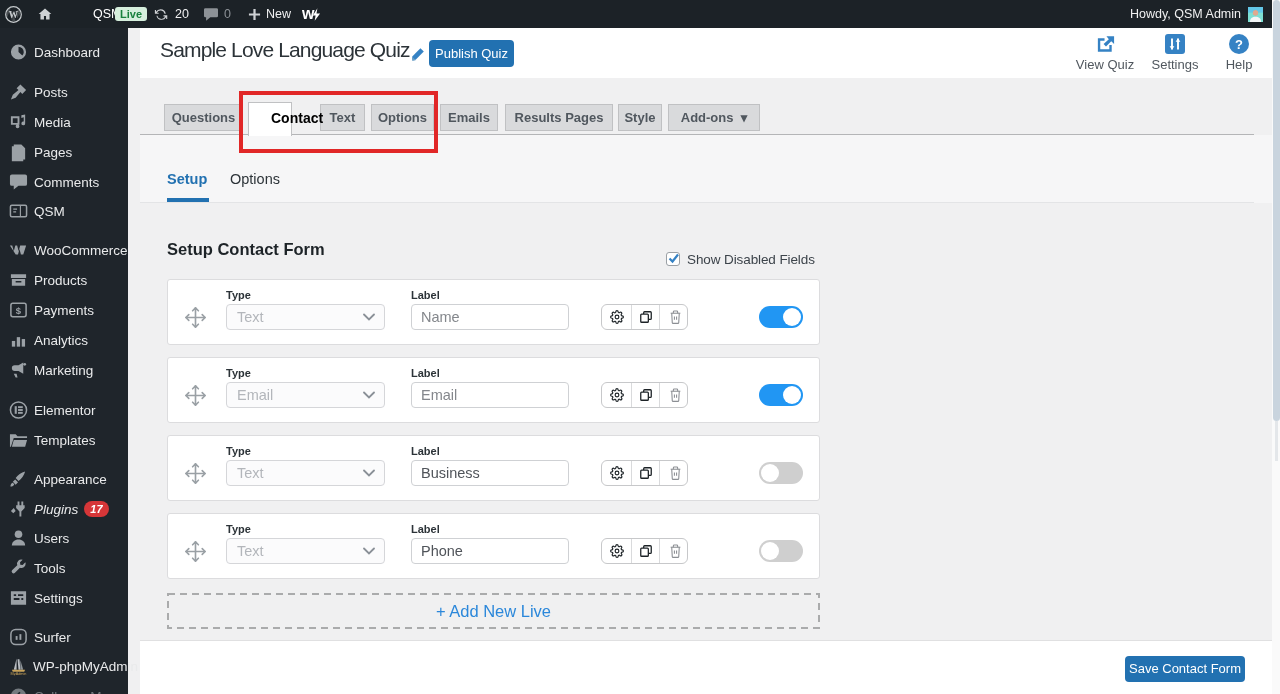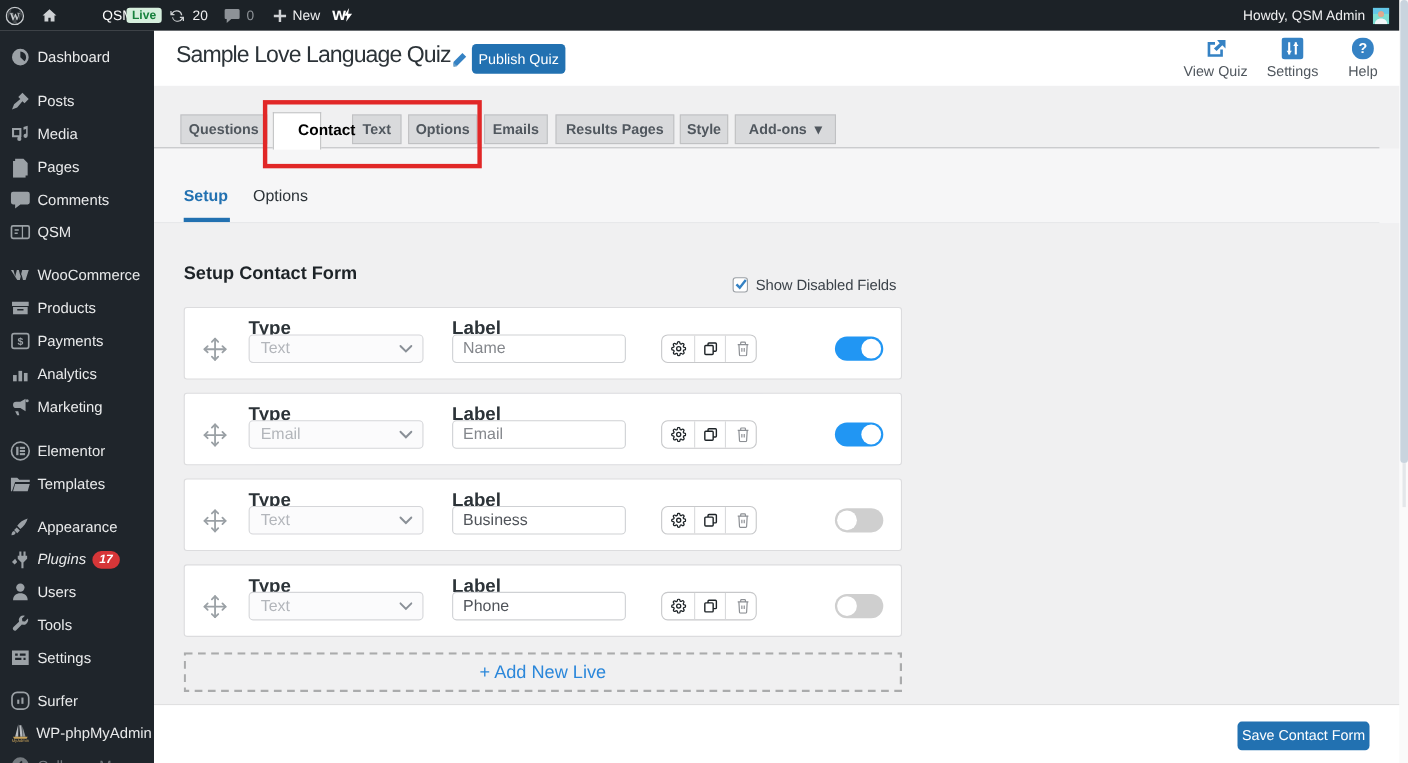--- a/index.html
+++ b/index.html
@@ -5,21 +5,21 @@
 * { margin:0; padding:0; box-sizing:border-box; }
 html,body { width:1280px; height:694px; overflow:hidden; }
 body { position:relative; font-family:"Liberation Sans", sans-serif; background:#f0f0f1; }
 
 
 #adminbar { position:absolute; top:0; left:0; width:1280px; height:28px; background:#1c2227; color:#f0f0f1; font-size:12.5px; }
 #adminbar .item { position:absolute; top:0; height:28px; line-height:28px; white-space:nowrap; }
 .live-badge { position:absolute; left:115px; top:7px; width:32px; height:14px; background:#d6efdd; border-radius:3px; color:#18813d; font-size:11px; font-weight:bold; text-align:center; line-height:14px; }
 
 
-#sidebar { position:absolute; top:28px; left:0; width:140px; height:666px; background:#1f252b; }
+#sidebar { position:absolute; top:28px; left:0; width:128px; height:666px; background:#1f252b; }
 .mi { position:absolute; left:0; width:140px; height:28px; }
 .mi .ico { position:absolute; left:9px; top:50%; transform:translateY(-50%); width:19px; height:19px; }
 .mi .txt { position:absolute; left:34px; top:50%; transform:translateY(-50%); color:#e9eaeb; font-size:13.5px; }
 .badge17 { display:inline-block; background:#d63638; color:#fff; border-radius:10px; font-size:11px; font-weight:bold; padding:2px 6px; margin-left:6px; vertical-align:1px; }
 
 
 #headband { position:absolute; top:28px; left:140px; width:1140px; height:50px; background:#fff; }
 #pagetitle { position:absolute; left:20px; top:10px; font-size:21px; letter-spacing:-0.85px; color:#2c3338; white-space:nowrap; }
 #publishbtn { position:absolute; left:289px; top:12px; width:85px; height:27px; background:#2271b1; border-radius:4px; color:#fff; font-size:13px; text-align:center; line-height:27px; }
 .hicon { position:absolute; top:6px; width:72px; text-align:center; color:#50575e; font-size:13px; }
@@ -32,21 +32,21 @@
 #redrect { position:absolute; left:239px; top:91px; width:199px; height:62px; border:4px solid #e12727; z-index:5; }
 
 
 #subband { position:absolute; top:135px; left:140px; width:1140px; height:68px; background:#f6f6f7; }
 #subband .sep { position:absolute; left:0px; top:67px; width:1114px; height:1px; background:#e3e4e6; }
 
 
 #content { position:absolute; top:203px; left:140px; width:1140px; height:437px; background:#f0f0f1; }
 h3.sct { position:absolute; left:27px; top:37px; font-size:16.5px; color:#1d2327; font-weight:bold; }
 .card { position:absolute; left:27px; width:653px; height:66px; background:#fff; border:1px solid #dcdcde; border-radius:3px; }
-.flabel { position:absolute; top:9px; font-size:17px; font-weight:bold; color:#2c3338; }
+.flabel { position:absolute; top:9px; font-size:11px; font-weight:bold; color:#2c3338; }
 .fselect { position:absolute; left:58px; top:24px; width:159px; height:26px; background:#fbfbfc; border:1px solid #d5d6d9; border-radius:4px; color:#b3b6bb; font-size:14.5px; line-height:24px; padding-left:10px; }
 .finput { position:absolute; left:243px; top:24px; width:158px; height:26px; background:#fff; border:1px solid #cfd1d4; border-radius:4px; color:#84878c; font-size:14.5px; line-height:24px; padding-left:9px; }
 .igroup { position:absolute; left:433px; top:24px; width:87px; height:26px; background:#fff; border:1px solid #c7c8ca; border-radius:6px; }
 .igroup .cell { position:absolute; top:0; width:29px; height:24px; text-align:center; }
 .igroup .cell.c2 { border-left:1px solid #d9dadc; border-right:1px solid #d9dadc; }
 .toggle { position:absolute; left:591px; top:26px; width:44px; height:22px; border-radius:11px; }
 .toggle .knob { position:absolute; top:2px; width:18px; height:18px; border-radius:50%; background:#fff; }
 .toggle.on { background:#2196f3; } .toggle.on .knob { right:2px; }
 .toggle.off { background:#cfcfcf; } .toggle.off .knob { left:2px; }
 .movei { position:absolute; left:16px; top:26px; }

